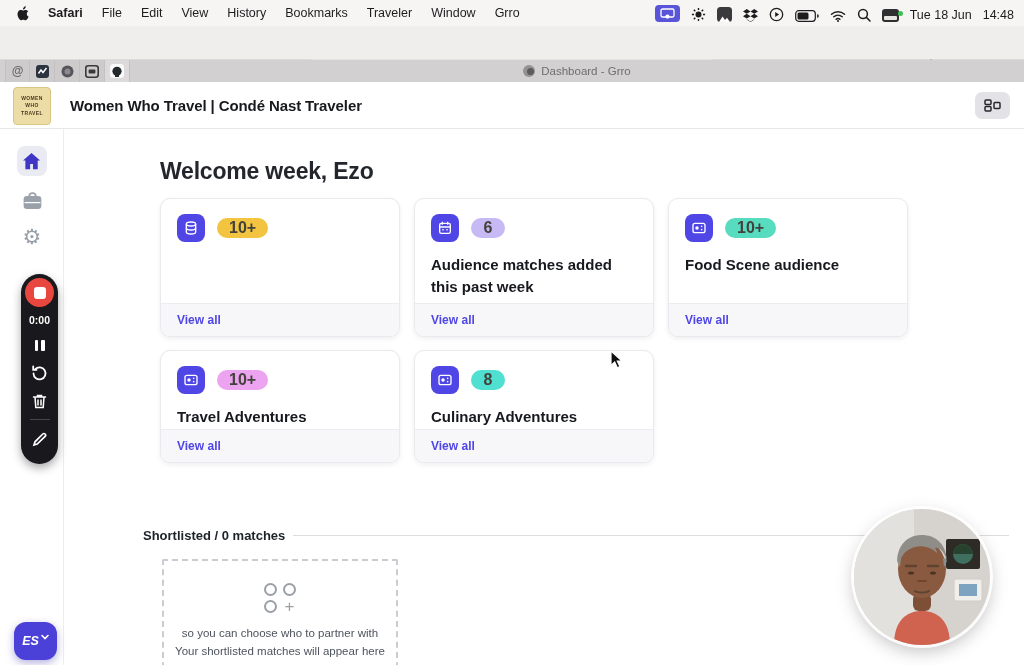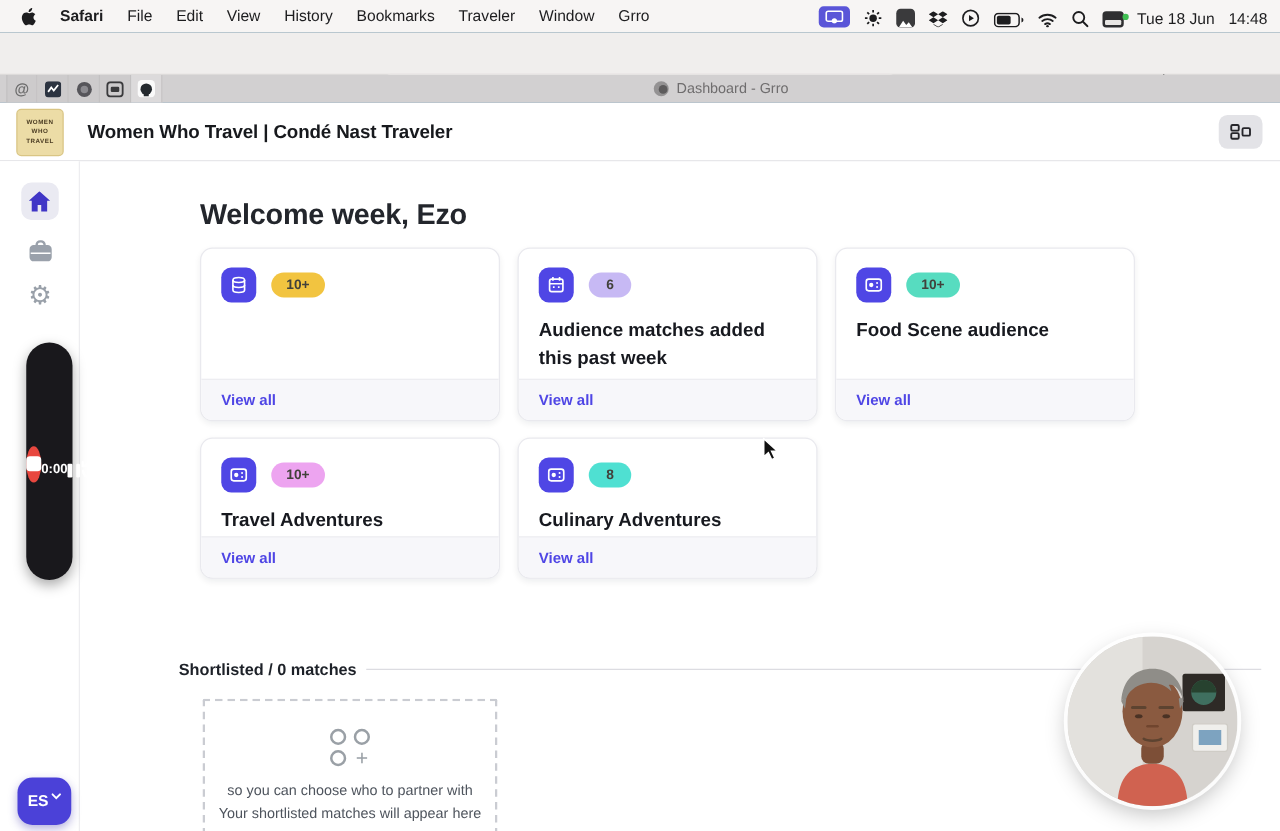--- a/index.html
+++ b/index.html
@@ -68,50 +68,50 @@
   .gear-glyph { font-size:21px; color:#99a0a9; line-height:1; }
 
   #welcome { position:absolute; left:160px; top:76px; font-size:23px; font-weight:700; color:#23262c; letter-spacing:-.2px; }
 
   .card { position:absolute; width:240px; background:#fff; border:1px solid #e9e9ee; border-radius:10px;
     box-shadow:0 2px 5px rgba(20,24,40,.07); overflow:hidden; }
   .card .body { padding:15px 16px; }
   .card .toprow { display:flex; align-items:center; gap:12px; }
   .card-icon { width:28px; height:28px; border-radius:8px; background:#4f46e5; display:flex; align-items:center; justify-content:center; }
   .badge { height:20px; min-width:34px; padding:0 12px; border-radius:10px; display:inline-flex; align-items:center; justify-content:center;
-    font-size:11px; font-weight:700; color:#42413b; }
+    font-size:16px; font-weight:700; color:#42413b; }
   .card-title { margin-top:12px; font-size:15px; font-weight:700; color:#17191f; line-height:1.45; padding-right:18px; }
   .card-footer { position:absolute; left:0; bottom:0; width:100%; height:33px; background:#f7f7fa;
     border-top:1px solid #ededf1; display:flex; align-items:center; padding-left:16px; }
   .viewall { font-size:12px; font-weight:600; color:#4f46e5; text-decoration:none; cursor:pointer; }
 
   #shortlist-head { position:absolute; left:143px; top:446px; font-size:13px; font-weight:700; color:#1d2128; }
   #shortlist-rule { position:absolute; left:293px; top:453px; width:716px; height:1px; background:#dcdce1; }
   #empty-box { position:absolute; left:162px; top:477px; width:236px; height:130px;
     border:2px dashed #caccd2; border-radius:2px; display:flex; flex-direction:column; align-items:center; padding-top:22px; }
   .empty-grid { display:grid; grid-template-columns:15px 15px; grid-gap:4px; justify-items:center; align-items:center; }
   .empty-grid .circ { width:13px; height:13px; border:2px solid #9aa0a6; border-radius:50%; }
   .empty-grid .plus { font-size:17px; color:#9aa0a6; line-height:13px; font-weight:400; }
   .empty-text { margin-top:12px; text-align:center; font-size:11.5px; color:#4e545d; line-height:1.55; }
 
   
   #recorder { position:absolute; left:21px; top:274px; width:37px; height:190px; background:#19181c;
     border-radius:19px; box-shadow:0 4px 10px rgba(0,0,0,.35); z-index:10;
-    display:flex; flex-direction:row; align-items:center; padding-top:4px; }
+    display:flex; flex-direction:column; align-items:center; padding-top:4px; }
   #rec-stop { width:29px; height:29px; border-radius:50%; background:#e8473f; display:flex; align-items:center; justify-content:center; }
   #rec-stop .sq { width:12px; height:12px; background:#fff; border-radius:3px; }
   #rec-timer { margin-top:7px; color:#fff; font-size:10.5px; font-weight:700; }
   .rec-btn { margin-top:10px; display:flex; align-items:center; justify-content:center; height:18px; }
   .pause-bars { display:flex; gap:3px; }
   .pause-bars span { width:3.5px; height:11px; background:#fff; border-radius:1px; }
   #rec-divider { margin-top:9px; width:20px; height:1px; background:#45444a; }
 
   #es-btn { position:absolute; left:14px; top:622px; width:43px; height:38px; background:#4b41d8; border-radius:12px;
     display:flex; align-items:center; justify-content:center; gap:2px; color:#fff; z-index:10;
-    font-size:12.5px; font-weight:700; box-shadow:0 3px 8px rgba(40,30,160,.35); }
+    font-size:12.5px; font-weight:700; box-shadow:0 3px 8px rgba(40,30,160,.35);font-style:italic; }
   #es-btn svg { transform:translateY(-4px); }
 
   #webcam { position:absolute; left:854px; top:509px; width:136px; height:136px; border-radius:50%;
     overflow:hidden; z-index:10; box-shadow:0 0 0 3px rgba(255,255,255,.9), 0 6px 18px rgba(0,0,0,.25); }
 
   #cursor { position:absolute; left:610px; top:350px; z-index:20; }
 </style>
 </head>
 <body>
 

